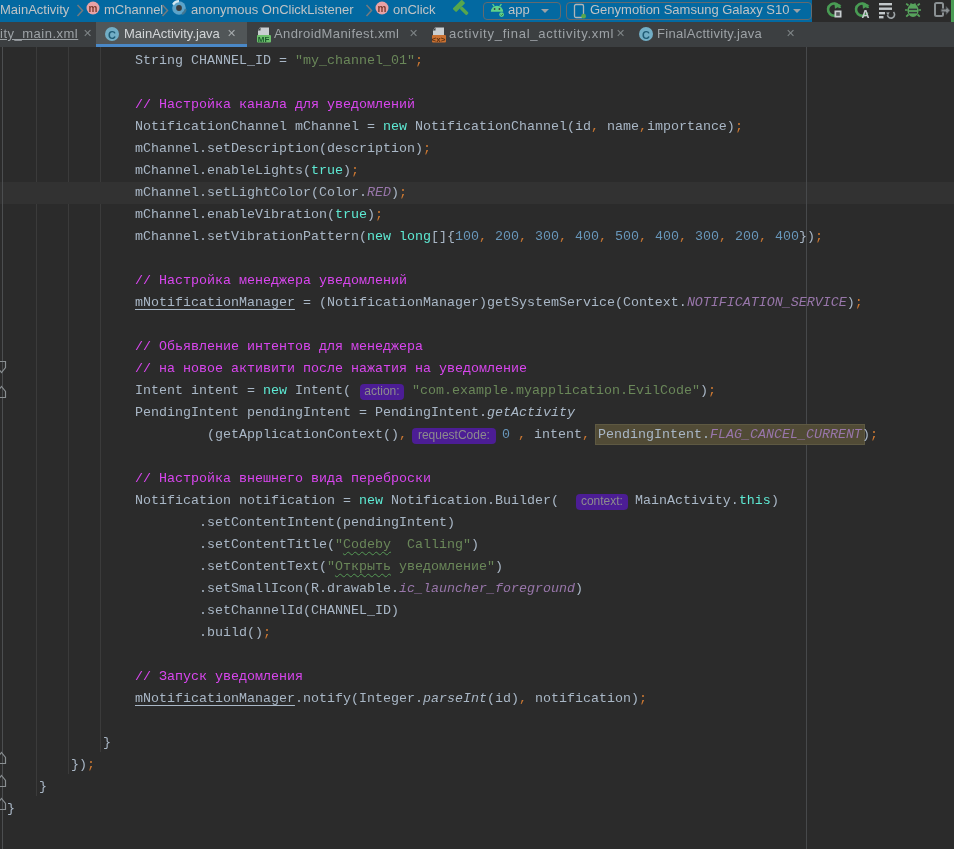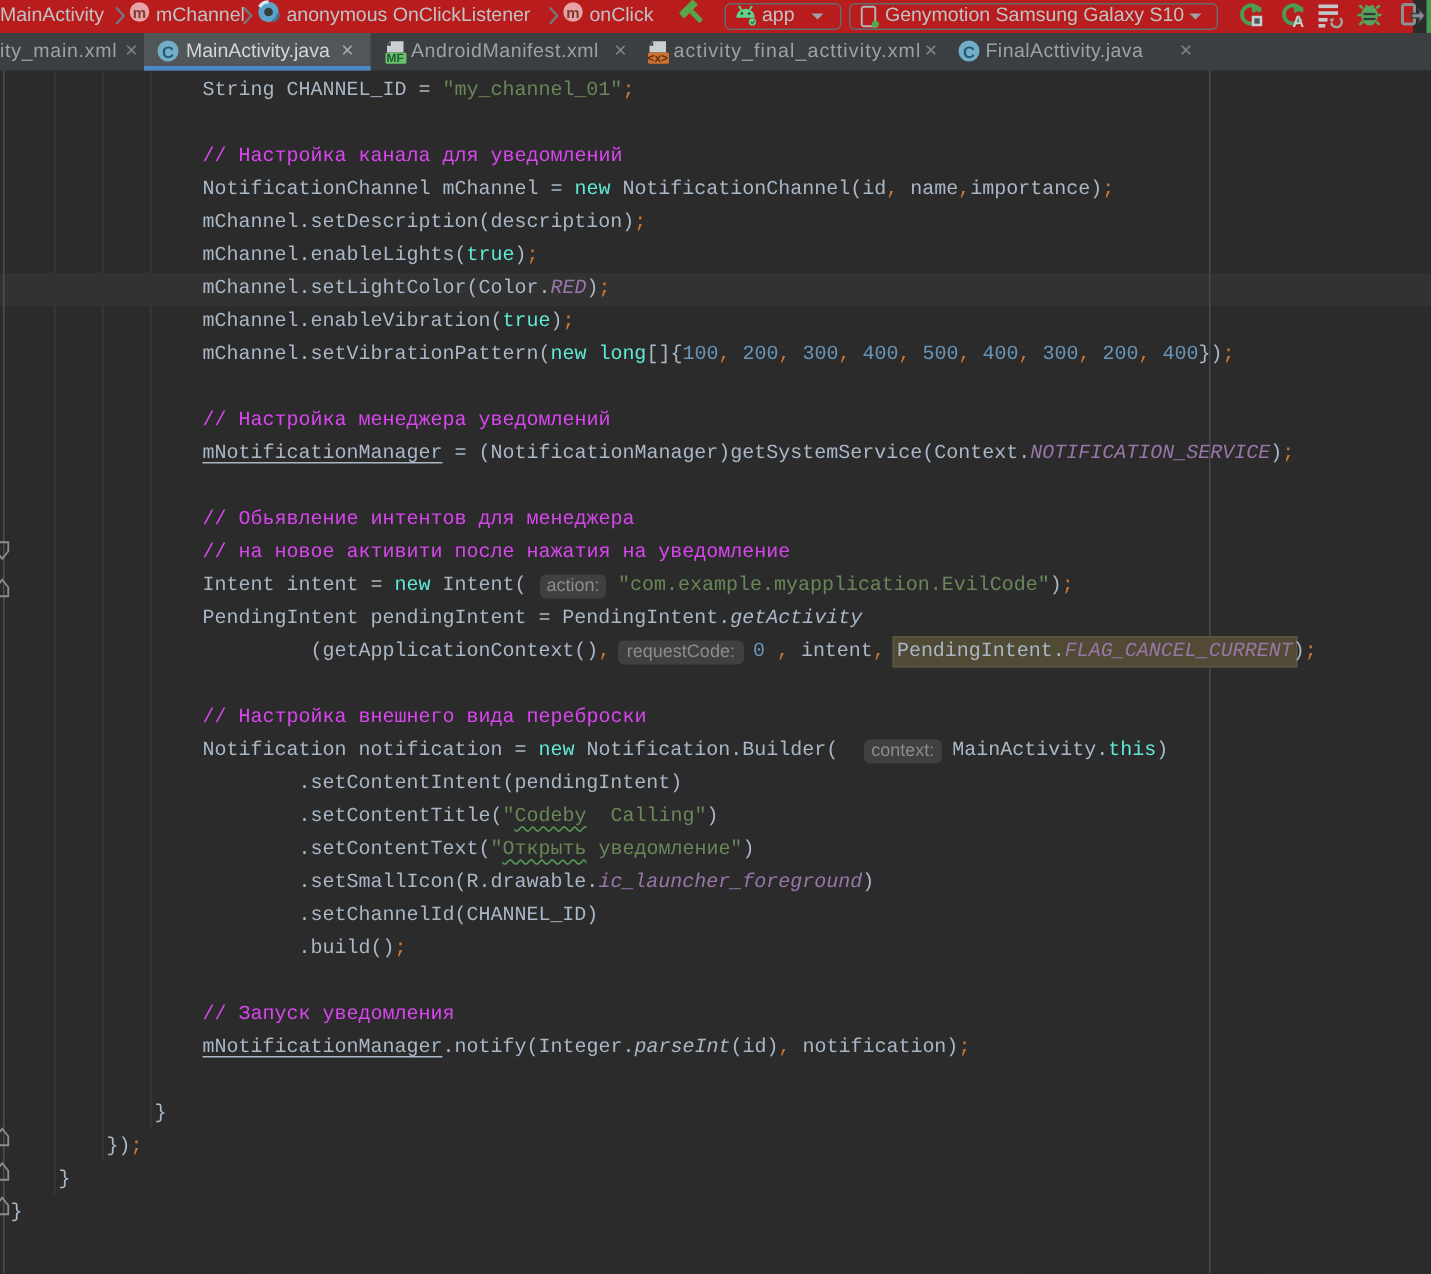--- a/index.html
+++ b/index.html
@@ -1,16 +1,16 @@
 <!DOCTYPE html>
 <html><head><meta charset="utf-8"><style>
 *{margin:0;padding:0;box-sizing:content-box;}
 html,body{width:954px;height:849px;background:#2b2b2b;overflow:hidden;}
 body{font-family:"Liberation Sans",sans-serif;position:relative;}
-#toolbar{position:absolute;left:0;top:0;width:942px;height:22px;background:#b91c1c;}
+#toolbar{position:absolute;left:0;top:0;width:812px;height:22px;background:#0369a1;}
 #tabbar{position:absolute;left:0;top:22px;width:954px;height:25px;background:#3c3f41;}
 .bctext{position:absolute;top:2px;font-size:13px;color:#c0c3c5;white-space:nowrap;}
 .tabtext{position:absolute;top:4px;font-size:13px;color:#9da2a6;white-space:nowrap;}
 .tabx{position:absolute;top:5px;font-size:11px;color:#7e8486;}
 #seltab{position:absolute;left:96px;top:0;width:151px;height:25px;background:#515658;}
 #seltabline{position:absolute;left:96px;top:22px;width:151px;height:3px;background:#4a88c7;}
 .icon{position:absolute;}
 .box{position:absolute;top:2px;height:16px;border:1px solid #646a6e;border-radius:4px;}
 .dd{position:absolute;width:0;height:0;border-left:4px solid transparent;border-right:4px solid transparent;border-top:4px solid #9da2a6;}
 #editor{position:absolute;left:0;top:47px;width:954px;height:802px;background:#2b2b2b;}
@@ -22,21 +22,21 @@
 .cur{background:#323232;}
 .k{color:#5eead4;}
 .s{color:#6a8759;}
 .c{color:#d946ef;}
 .n{color:#6897bb;}
 .f{color:#9876aa;font-style:italic;}
 .im{font-style:italic;}
 .p{color:#cc7832;}
 .u{text-decoration:underline;text-underline-offset:3px;}
 .wv{text-decoration:underline wavy #559955 1px;text-underline-offset:3px;}
-.chip{display:inline-block;box-sizing:border-box;height:16px;line-height:15px;border-radius:4px;background:#404040;color:#8c8c8c;font-family:"Liberation Sans",sans-serif;font-size:12px;text-align:center;vertical-align:baseline;position:relative;top:1px;}
+.chip{display:inline-block;box-sizing:border-box;height:16px;line-height:15px;border-radius:4px;background:#4c1d95;color:#8c8c8c;font-family:"Liberation Sans",sans-serif;font-size:12px;text-align:center;vertical-align:baseline;position:relative;top:1px;}
 .hl{background:#514b36;box-shadow:0 0 0 2px #514b36,0 0 0 3px #5e5942;}
 </style></head>
 <body>
 <div id="editor">
   <div class="guide" style="left:36px;top:0;height:749px;"></div>
   <div class="guide" style="left:68px;top:0;height:727px;"></div>
   <div class="guide" style="left:100px;top:0;height:705px;"></div>
   <div id="marginline"></div>
   <div id="code">
 <div class="ln">                String CHANNEL_ID = <span class="s">"my_channel_01"</span><span class="p">;</span></div>
@@ -158,21 +158,21 @@
     </svg>
   <svg class="icon" style="left:932px;top:1px;" width="18" height="18" viewBox="0 0 18 18">
       <rect x="3" y="2" width="8" height="13" rx="1.5" fill="none" stroke="#8a9093" stroke-width="2"></rect>
       <path d="M9 8 h5 v-3 l4 4.5 -4 4.5 v-3 h-5 z" fill="#8a9093" stroke="#3c3f41" stroke-width="1"></path>
     </svg>
   <div style="position:absolute;left:951px;top:0;width:3px;height:22px;background:#499C54;"></div>
 </div>
 <div id="tabbar">
   <div id="seltab"></div>
   <div id="seltabline"></div>
-  <span class="tabtext" style="left:0px;letter-spacing:0.5px;">ity_main.xml</span>
+  <span class="tabtext" style="left:0px;letter-spacing:0.5px;text-decoration:underline;">ity_main.xml</span>
   <span class="tabx" style="left:83px;">✕</span>
   <svg class="icon" style="left:104px;top:4px;" width="16" height="16">
       <circle cx="8" cy="8" r="7" fill="#72AEC6"></circle>
       <text x="8" y="12.5" font-size="11" font-weight="bold" fill="#1f5b75" text-anchor="middle" font-family="Liberation Sans">C</text>
     </svg>
   <span class="tabtext" style="left:124px;color:#d3d6d8;">MainActivity.java</span>
   <span class="tabx" style="left:227px;color:#a6abad;">✕</span>
   <svg class="icon" style="left:256px;top:4px;" width="16" height="17" viewBox="0 0 16 17">
       <path d="M4 1.5 H13 V9 H2 V4.5 Z" fill="#c9ced1"></path>
       <path d="M2 4.5 L4.5 1.5 V4.5 Z" fill="#3c3f41"></path>

